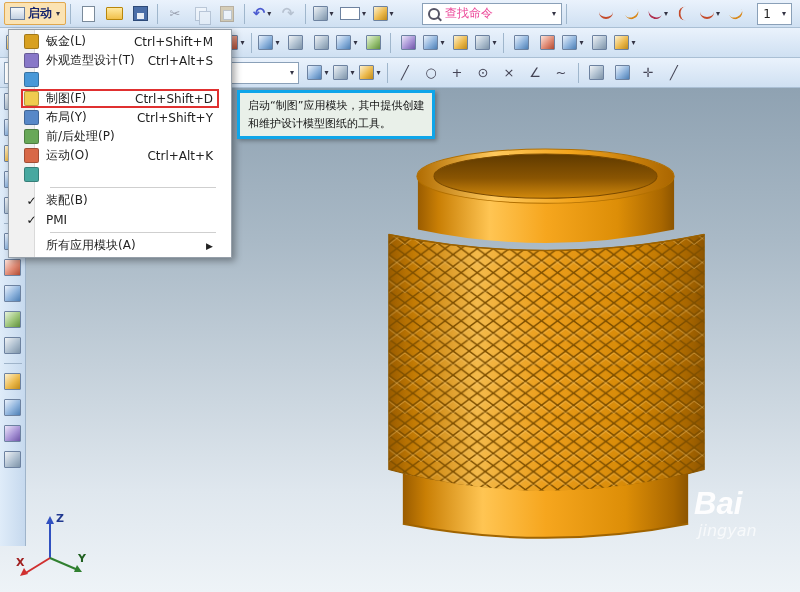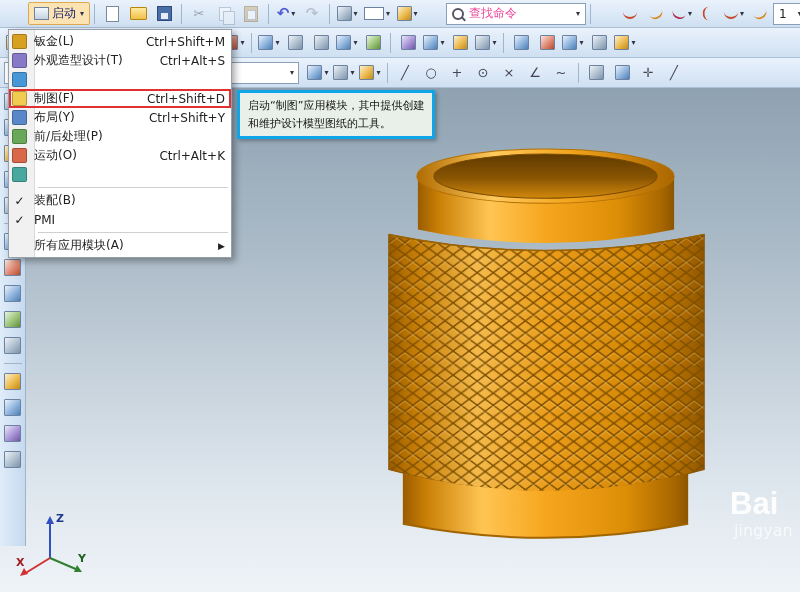--- a/index.html
+++ b/index.html
@@ -47,36 +47,36 @@
   .cv4{border-color:#c44a2a;transform:rotate(90deg);}
   .searchbox{display:inline-flex;align-items:center;gap:5px;background:#fff;border:1px solid #8aa0b8;
              height:20px;padding:0 5px;width:128px;margin-left:26px;flex:none;}
   .search-label{color:#ec4899;}
   .sketchgrp{margin-left:22px;display:inline-flex;align-items:center;}
   .spin{margin-left:auto;display:inline-flex;align-items:center;background:#fff;border:1px solid #8aa0b8;
         height:20px;padding:0 5px;gap:10px;margin-right:4px;flex:none;}
   .combo{display:inline-flex;align-items:center;justify-content:flex-end;background:#fff;
          border:1px solid #8aa0b8;height:20px;width:285px;padding:0 4px;flex:none;margin-right:6px;}
   .btn{display:inline-flex;align-items:center;gap:3px;padding:2px 5px;border-radius:2px;flex:none;}
-  .start-btn{background:#fbe3b3;border:1px solid #e0a84f;color:#15246e;font-weight:normal;margin-left:24px;}
+  .start-btn{background:#fbe3b3;border:1px solid #e0a84f;color:#15246e;font-weight:bold;}
   
   .viewport{position:absolute;top:88px;left:0;right:0;bottom:0;
             background:linear-gradient(#8fa2b2 0%,#a9b9c6 30%,#dfe7ee 80%,#eef3f7 100%);}
   .left-strip{position:absolute;left:0;top:0;width:26px;height:458px;
               background:linear-gradient(90deg,#dfecf9,#c6d9ee);border-right:1px solid #9fb4ca;
               display:flex;flex-direction:column;align-items:center;padding-top:5px;gap:9px;box-sizing:border-box;}
   .lsi{width:15px;height:15px;}
   .vsep{width:18px;height:1px;background:#9fb4ca;}
   .model-svg{position:absolute;left:372px;top:46px;width:348px;height:432px;}
   .triad-svg{position:absolute;left:14px;top:420px;width:76px;height:76px;}
-  .watermark{position:absolute;left:730px;top:400px;color:#fff;line-height:1;}
+  .watermark{position:absolute;left:694px;top:400px;color:#fff;line-height:1;font-style:italic;}
   .wm1{font-size:31px;font-weight:bold;opacity:.95;font-family:"Liberation Sans",sans-serif;}
   .wm2{font-size:16px;opacity:.7;margin-top:4px;margin-left:4px;}
   
-  .menu{position:absolute;left:8px;top:29px;width:224px;z-index:30;padding:2px 0;box-sizing:border-box;
+  .menu{position:absolute;left:8px;top:29px;width:224px;z-index:30;padding:2px 12px;box-sizing:border-box;
         background:linear-gradient(90deg,#f1f1f1 0,#f1f1f1 25px,#dadada 25px,#dadada 26px,#ffffff 26px);
         border:1px solid #96a0aa;box-shadow:3px 3px 7px rgba(0,0,0,.35);}
   .mi{display:flex;align-items:center;height:19px;padding:0 6px 0 3px;gap:7px;cursor:default;}
   .mi-icon{width:15px;height:15px;flex:none;border-radius:2px;border:1px solid rgba(0,0,0,.25);box-sizing:border-box;}
   .m0{background:#d8a020;} .m1{background:#8878c8;} .m2{background:#4898d8;}
   .m3{background:#f0cc50;} .m4{background:#5888c8;} .m5{background:#68a858;}
   .m6{background:#d86848;} .m7{background:#7890a8;} .m8{background:#48a8a0;}
   .mi-label{flex:1;white-space:nowrap;}
   .mi-short{color:#222;}
   .check{width:15px;text-align:center;color:#111;font-weight:bold;flex:none;font-size:12px;}

